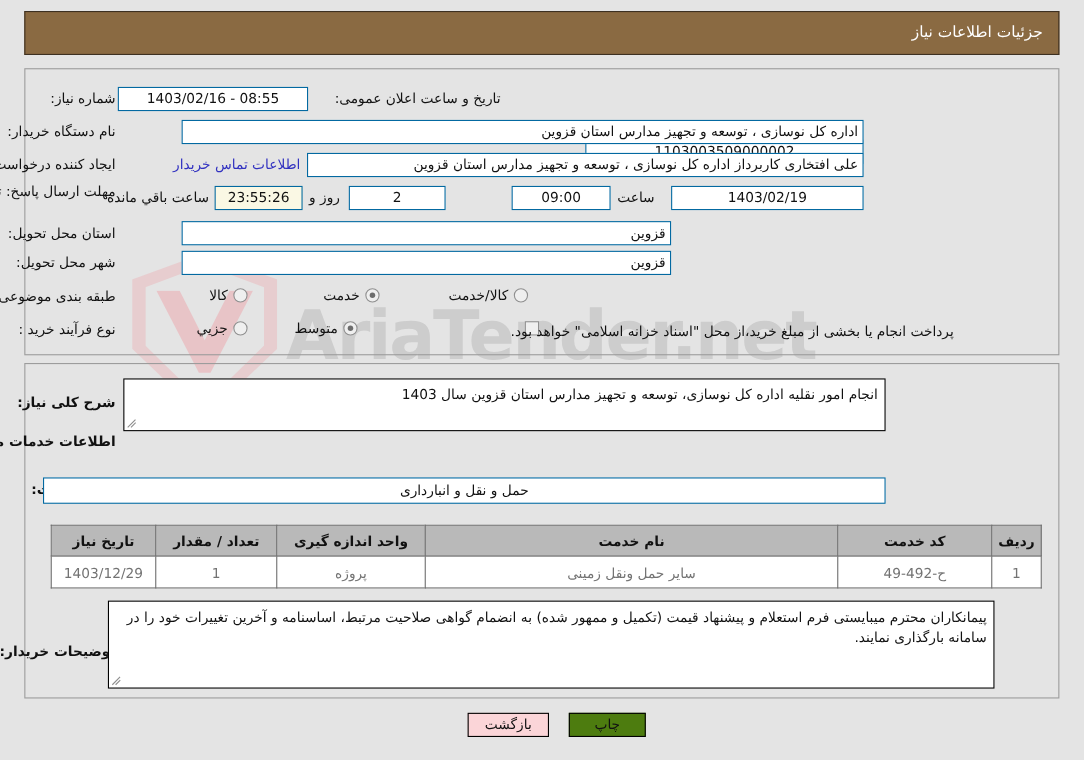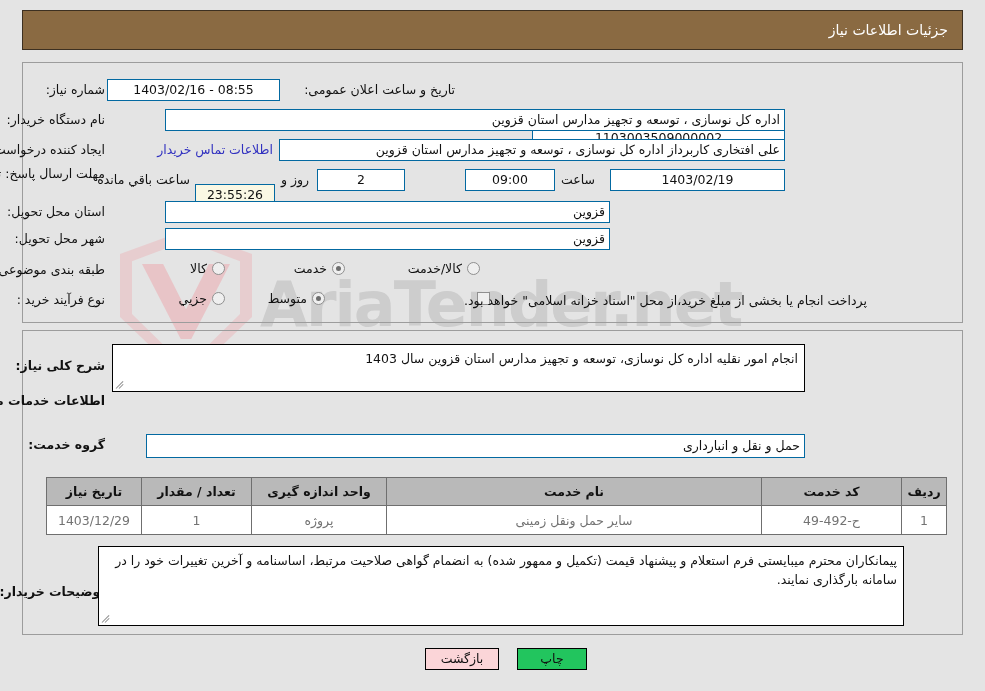--- a/index.html
+++ b/index.html
@@ -265,21 +265,21 @@
     border: 1px solid #000;
     box-sizing: border-box;
     text-align: center;
     font-size: 12.5px;
     color: #111;
     cursor: pointer;
     z-index: 20;
     padding: 0;
     font-family: "DejaVu Sans", "Liberation Sans", sans-serif;
   }
-  #btn-print  { left: 517px; top: 648px; width: 70px; background: #22c55e; }
+  #btn-print  { left: 517px; top: 648px; width: 70px; background: #4d7c0f; }
   #btn-back   { left: 425px; top: 648px; width: 74px; background: #fbd5d8; }
 </style>
 </head>
 <body>
 
 <div id="watermark">
   <div class="wm-inner">
     <div class="wm-shield">
       <div class="sh"></div>
       <div class="sh2"></div>
@@ -309,21 +309,21 @@
 <a class="link" style="right:712px; top:142px;">اطلاعات تماس خریدار</a>
 
 <div class="lbl" style="right:880px; top:166px; line-height:16px;">
   <span>مهلت ارسال پاسخ: تا تاریخ:</span>
 </div>
 <div class="box ctr" style="right:200px; top:169px; width:175px;">1403/02/19</div>
 <div class="lbl" style="right:390px; top:172px;">ساعت</div>
 <div class="box ctr" style="right:430px; top:169px; width:90px;">09:00</div>
 <div class="box ctr" style="right:580px; top:169px; width:88px;">2</div>
 <div class="lbl" style="right:676px; top:172px;">روز و</div>
-<div class="box ctr cream" style="right:710px; top:184px; width:80px;">23:55:26</div>
+<div class="box ctr cream" style="right:710px; top:169px; width:80px;">23:55:26</div>
 <div class="lbl" style="right:795px; top:172px;">ساعت باقي مانده</div>
 
 <div class="lbl" style="right:880px; top:204px;">استان محل تحویل:</div>
 <div class="box rt" style="right:375px; top:201px; width:445px;">قزوین</div>
 
 <div class="lbl" style="right:880px; top:231px;">شهر محل تحویل:</div>
 <div class="box rt" style="right:375px; top:228px; width:445px;">قزوین</div>
 
 <div class="lbl" style="right:880px; top:262px;">طبقه بندی موضوعی:</div>
 <div class="radio-wrap" style="right:760px; top:261px;">
@@ -355,21 +355,21 @@
 
 <div class="lbl bold" style="right:880px; top:358px;">شرح کلی نیاز:</div>
 <div class="ta" style="right:180px; top:344px; width:693px; height:48px;">
   <span>انجام امور نقلیه اداره کل نوسازی، توسعه و تجهیز مدارس استان قزوین سال 1403</span>
   <span class="grip"></span>
 </div>
 
 <div class="lbl bold" style="right:880px; top:393px;">اطلاعات خدمات مورد نیاز</div>
 
 <div class="lbl bold" style="right:880px; top:437px;text-align:right;">گروه خدمت:</div>
-<div class="box rt" style="right:180px; top:434px; width:659px; height:24px; line-height:22px;">حمل و نقل و انبارداری</div>
+<div class="box rt" style="right:180px; top:434px; width:766px; height:24px; line-height:22px;text-align:center;">حمل و نقل و انبارداری</div>
 
 <table id="svc-table">
   <colgroup>
     <col style="width:45px">
     <col style="width:140px">
     <col style="width:375px">
     <col style="width:135px">
     <col style="width:110px">
     <col style="width:95px">
   </colgroup>

